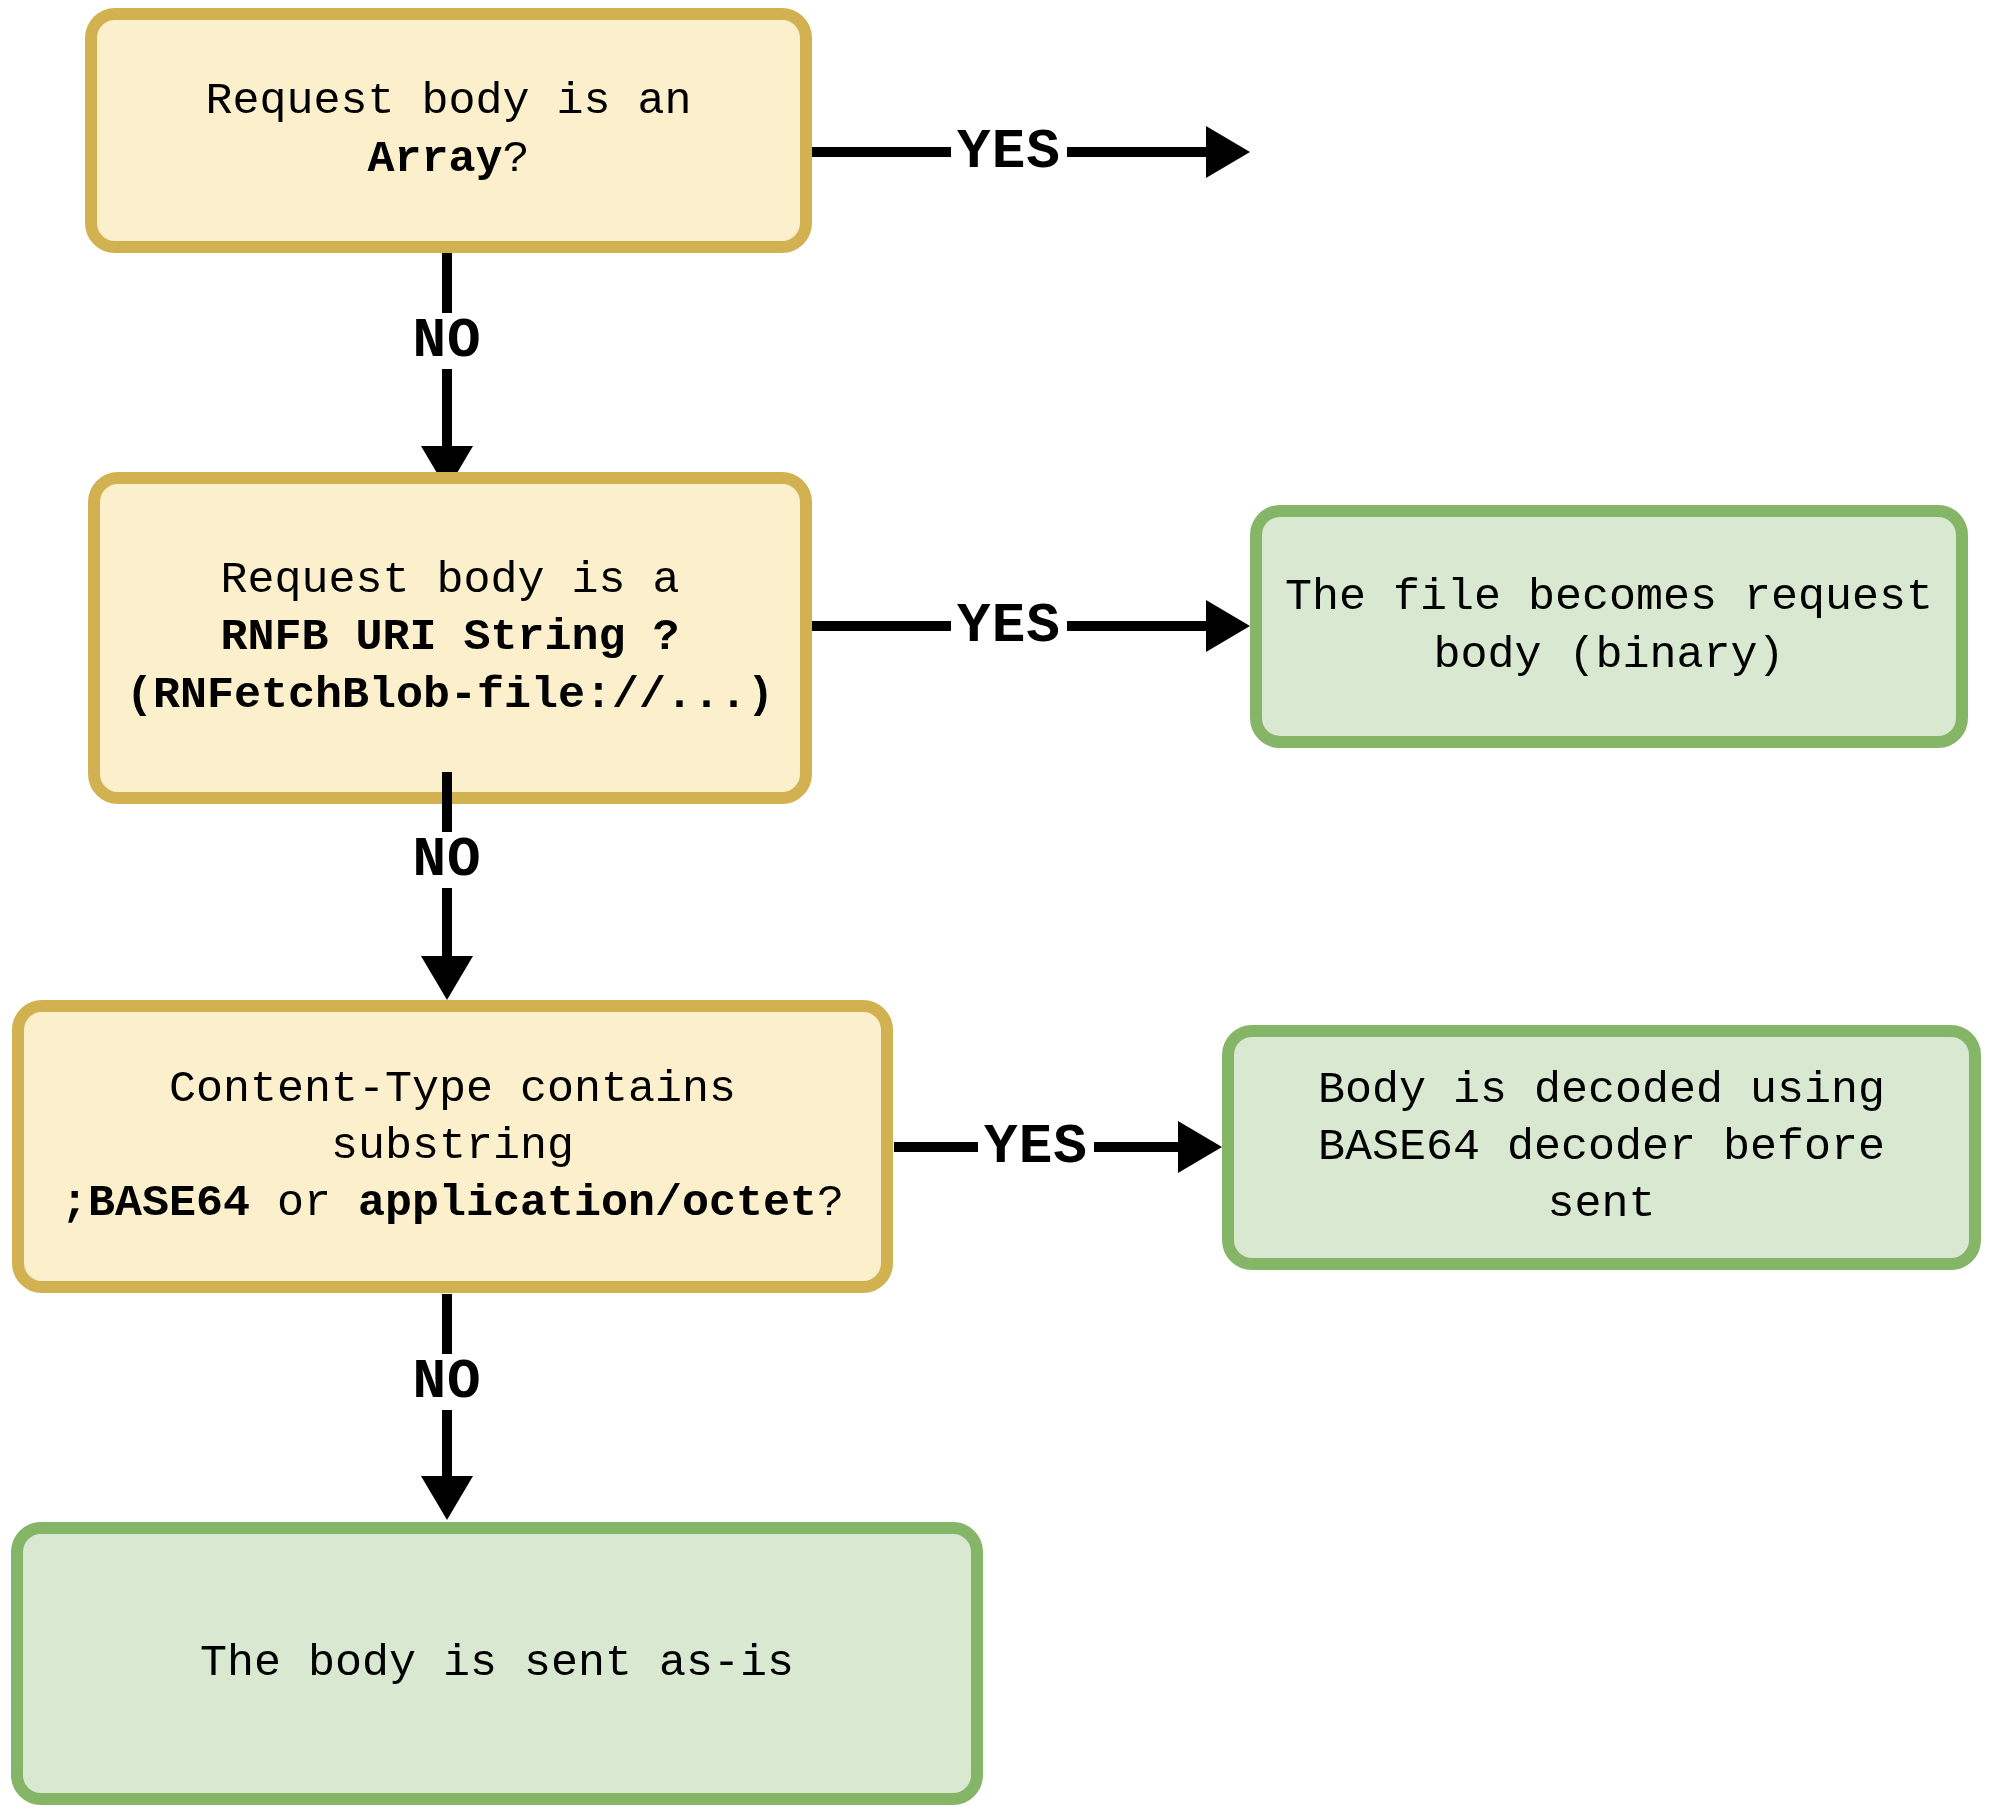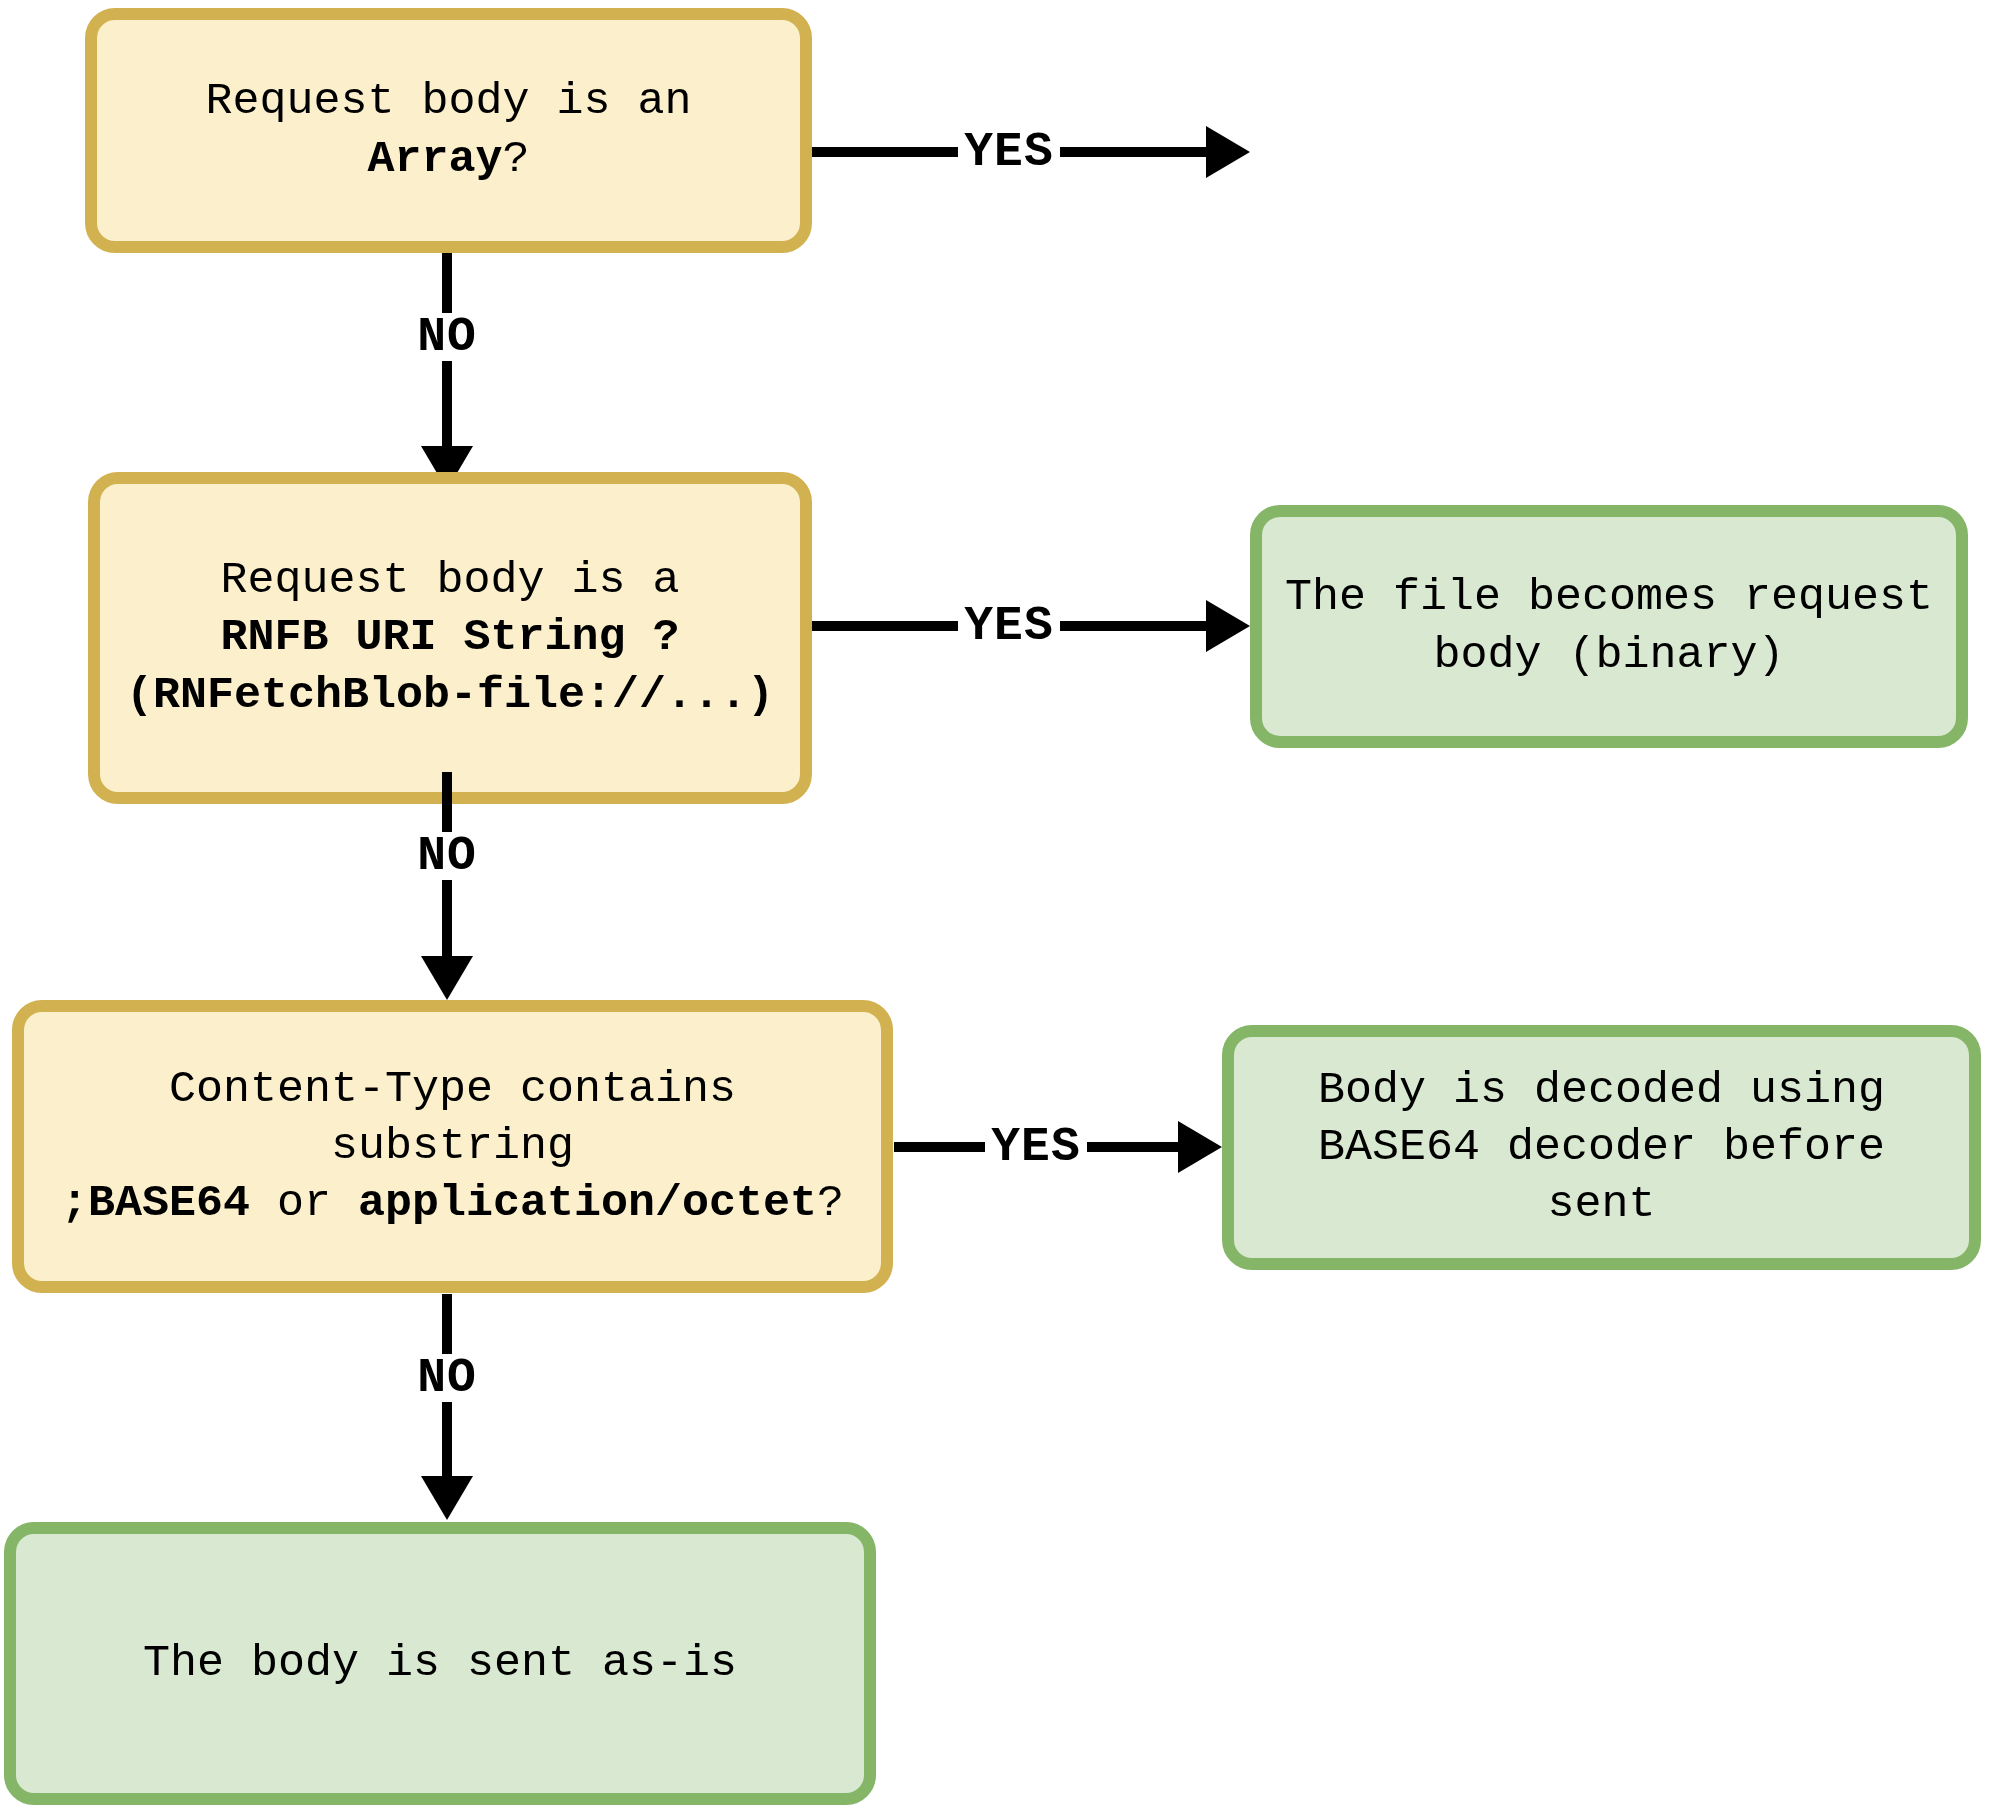--- a/index.html
+++ b/index.html
@@ -34,21 +34,21 @@
   .node strong{font-weight:700;}
   .line{display:block;}
   
   .h-arrow{
     position:absolute;
     display:flex;
     align-items:center;
   }
   .h-line{height:10px;background:#000;flex:1;}
   .arrow-label{
-    font-size:48px;
+    font-size:56px;
     font-weight:700;
     letter-spacing:1px;
     margin:0 6px;
     line-height:1;
   }
   .h-head{
     width:0;height:0;
     border-top:26px solid transparent;
     border-bottom:26px solid transparent;
     border-left:44px solid #000;
@@ -136,17 +136,17 @@
     <div class="line">BASE64 decoder before sent</div>
   </div>
 
   <div class="v-arrow" style="left:382px;top:1294px;width:130px;height:226px;">
     <div class="v-line top"></div>
     <div class="arrow-label">NO</div>
     <div class="v-line grow"></div>
     <div class="v-head"></div>
   </div>
 
-  <div class="node r" style="left:4px;top:1522px;width:872px;height:283px;">
+  <div class="node r" style="left:11px;top:1522px;width:972px;height:283px;">
     <div class="line">The body is sent as-is</div>
   </div>
 
 </div>
 
 </body></html>

